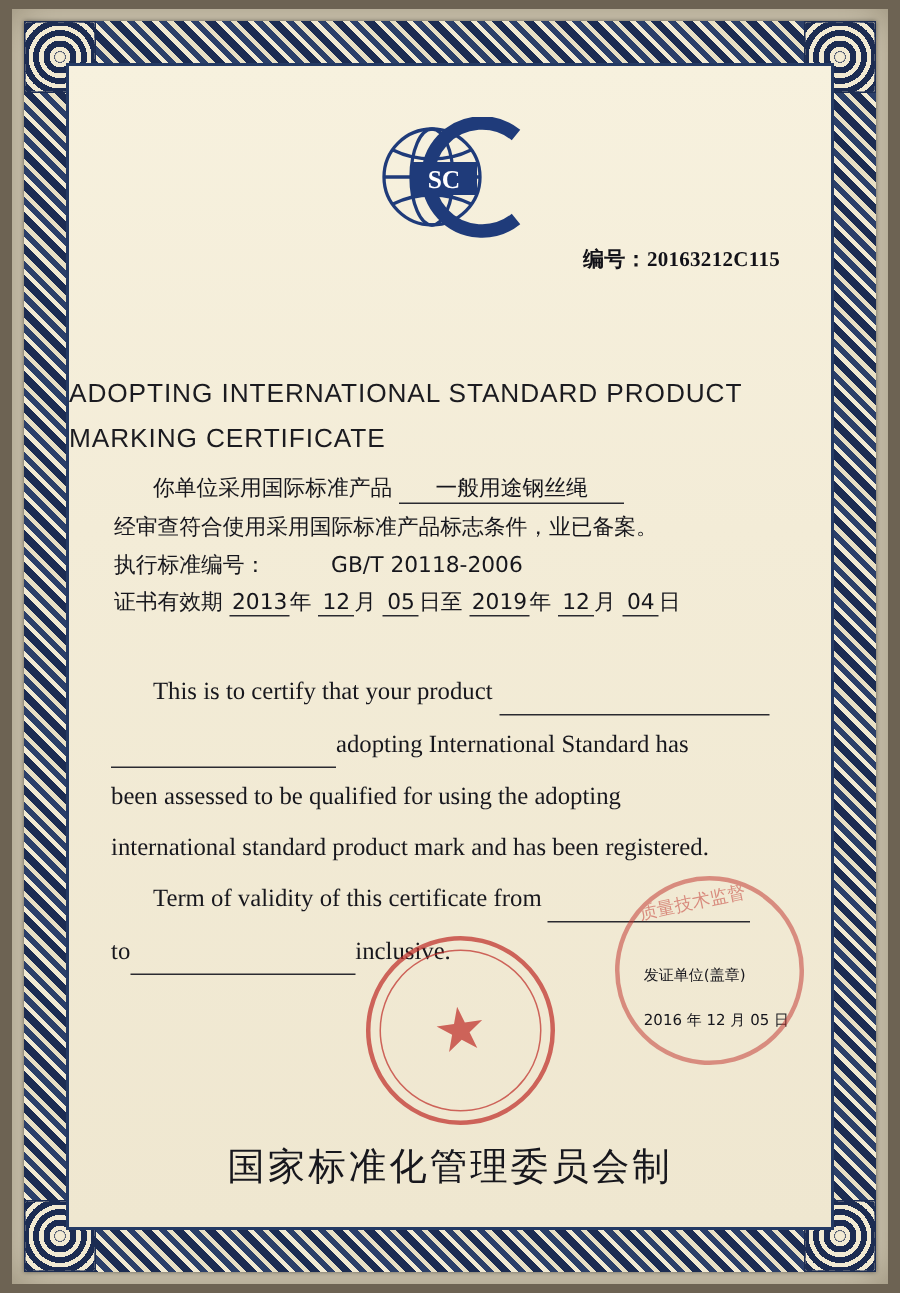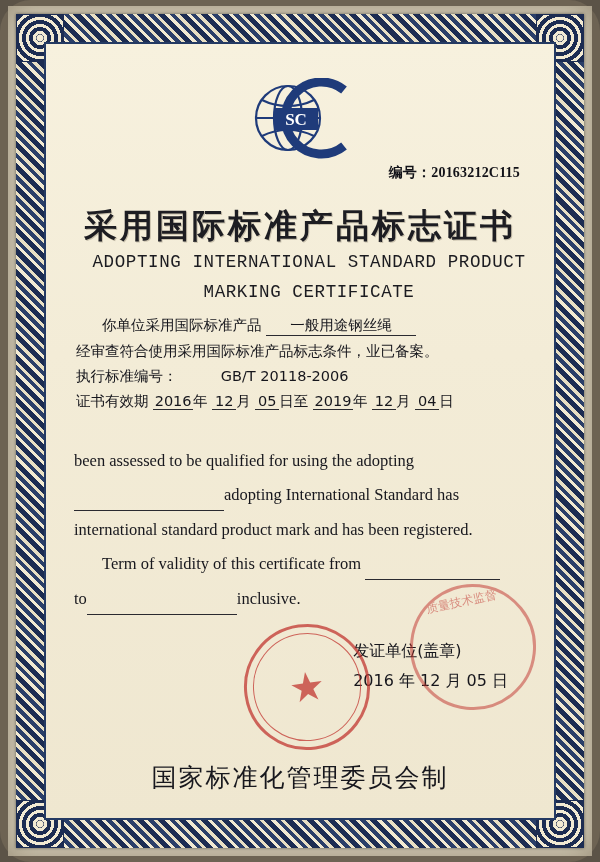--- a/index.html
+++ b/index.html
@@ -14,21 +14,20 @@
     font-family: "Liberation Serif", serif;
   }
 
   
   .photo {
     position: relative;
     width: 600px;
     height: 862px;
     background: #6d6353;
     box-sizing: border-box;
-    border-radius: 31px;
   }
   .paper-bg {
     position: absolute;
     left: 8px; top: 6px; right: 8px; bottom: 6px;
     background: #d8d0bb;
     box-shadow: inset 0 0 30px rgba(90,78,55,0.5);
   }
 
   
   .border-outer {
@@ -106,26 +105,25 @@
     font-family: "DejaVu Sans", sans-serif;
     font-size: 33px;
     font-weight: bold;
     color: #1d1d22;
     letter-spacing: 3px;
     text-shadow: 1px 1px 0 rgba(120,110,90,0.35);
   }
   .title-en1, .title-en2 {
     position: absolute;
     left: 0; right: 0;
-    text-align: center;
-    font-family: Liberation Mono, monospace;
+    text-align: left;
+    font-family: Liberation Sans, sans-serif;
     font-size: 17.5px;
     color: #1b1b20;
     letter-spacing: 0.6px;
-    padding-left: 18px;
   }
   .title-en1 { top: 208px; }
   .title-en2 { top: 238px; }
 
   
   .body-block {
     position: absolute;
     left: 30px;
     right: 28px;
     top: 272px;
@@ -169,25 +167,25 @@
     border-bottom: 1px solid #2a2a30;
     vertical-align: baseline;
   }
   .ulen.w180 { width: 180px; }
   .ulen.w150 { width: 150px; }
   .ulen.w135 { width: 135px; }
 
   
   .issue {
     position: absolute;
-    right: 46px;
+    right: 28px;
     top: 592px;
     text-align: left;
     font-family: "DejaVu Sans", sans-serif;
-    font-size: 16px;
+    font-size: 10px;
     color: #16161c;
     line-height: 30px;
   }
 
   .footer-cn {
     position: absolute;
     left: 0; right: 0;
     bottom: 24px;
     text-align: center;
     font-family: "DejaVu Sans", sans-serif;
@@ -277,21 +275,20 @@
           <rect x="34" y="30" width="44" height="22" fill="#1f3b7a"></rect>
           <text x="56" y="47" font-family="Liberation Serif, serif" font-size="17" font-weight="bold" fill="#ffffff" text-anchor="middle">SC</text>
         </svg>
       </div>
     </div>
 
     <div class="cert-no">
       <span>编号：</span><span>20163212C115</span>
     </div>
 
-    <div class="title-cn">采用国际标准产品标志证书</div>
     <div class="title-en1">ADOPTING INTERNATIONAL STANDARD PRODUCT</div>
     <div class="title-en2">MARKING CERTIFICATE</div>
 
     <div class="body-block">
 
       <div class="row indent">
         <span>你单位采用国际标准产品</span>
         <span class="ul w150">一般用途钢丝绳</span>
       </div>
 
@@ -299,34 +296,38 @@
 
       <div class="row">
         <span>执行标准编号：</span>
         <span class="lbl-gap"></span>
         <span>GB/T 20118-2006</span>
       </div>
 
 
       <div class="row">
         <span>证书有效期</span>
-        <span class="ul w42">2016</span><span>年</span>
+        <span class="ul w42">2013</span><span>年</span>
         <span class="ul w26">12</span><span>月</span>
         <span class="ul w26">05</span><span>日至</span>
         <span class="ul w42">2019</span><span>年</span>
         <span class="ul w26">12</span><span>月</span>
         <span class="ul w26">04</span><span>日</span>
       </div>
     </div>
 
     <div class="en-body">
-      <p>been assessed to be qualified for using the adopting</p>
+      <p class="first">
+        <span>This is to certify that your product</span>
+        <span class="ulen w180">&nbsp;</span>
+      </p>
       <p>
         <span class="ulen w150">&nbsp;</span><span>adopting International Standard has</span>
       </p>
+      <p>been assessed to be qualified for using the adopting</p>
       <p>international standard product mark and has been registered.</p>
       <p class="first">
         <span>Term of validity of this certificate from</span>
         <span class="ulen w135">&nbsp;</span>
       </p>
       <p>
         <span>to</span><span class="ulen w150">&nbsp;</span><span>inclusive.</span>
       </p>
     </div>
 

